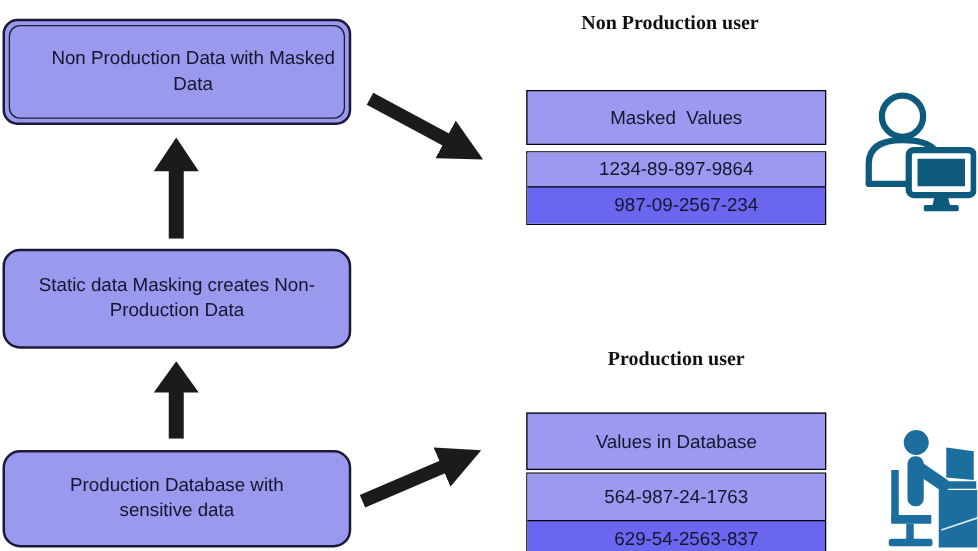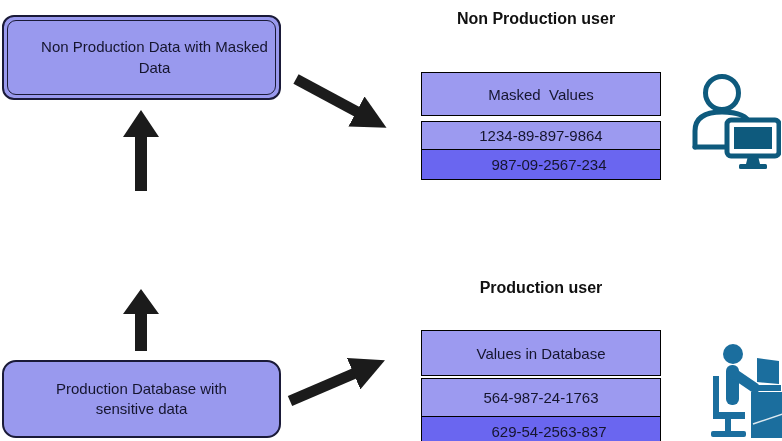--- a/index.html
+++ b/index.html
@@ -51,20 +51,21 @@
   #diag-arrow-bottom { left: 282px; top: 345px; }
 
   
   .section-title {
     position: absolute;
     width: 240px;
     text-align: center;
     font-weight: bold;
     font-size: 16px;
     color: #111;
+    font-family: Liberation Serif, serif;
   }
   #title-nonprod { left: 416px; top: 10px; }
   #title-prod   { left: 421px; top: 279px; }
 
   .hdr-box {
     position: absolute;
     left: 421px;
     width: 240px;
     background: #9c9af0;
     border: 1.5px solid #000;
@@ -108,20 +109,23 @@
   <div class="flow-box" id="box-top">
     <div class="inner">
       <span class="label">Non Production Data with Masked Data</span>
     </div>
   </div>
 
   <svg class="up-arrow" id="up-arrow-1" width="38" height="81" viewBox="0 0 38 81">
     <polygon points="13,81 13,27 1,27 19,0 37,27 25,27 25,81" fill="#1b1b1b"></polygon>
   </svg>
 
+  <div class="flow-box" id="box-mid">
+    <span class="label">Static data Masking creates Non-Production Data</span>
+  </div>
 
   <svg class="up-arrow" id="up-arrow-2" width="38" height="62" viewBox="0 0 38 62">
     <polygon points="13,62 13,25 1,25 19,0 37,25 25,25 25,62" fill="#1b1b1b"></polygon>
   </svg>
 
   <div class="flow-box" id="box-bottom">
     <span class="label">Production Database with sensitive data</span>
   </div>
 
   <svg class="diag-arrow" id="diag-arrow-top" width="120" height="76" viewBox="0 0 120 76">

